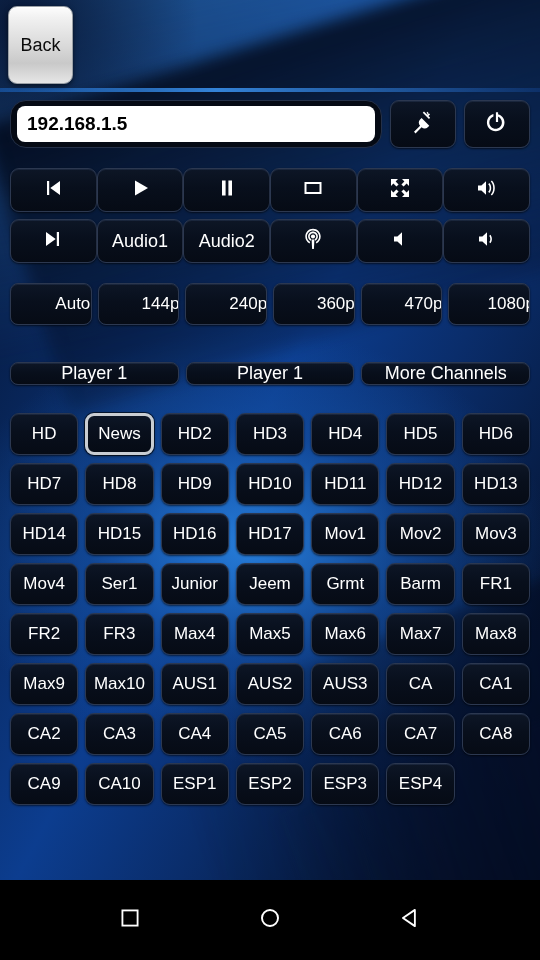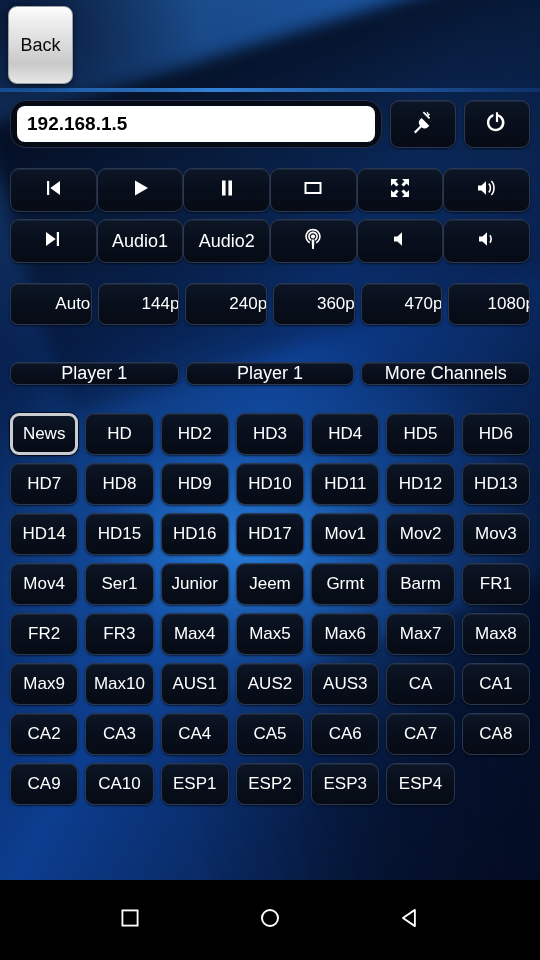--- a/index.html
+++ b/index.html
@@ -358,27 +358,27 @@
       </div>
       <div class="btn">
         <span>Player 1</span>
       </div>
       <div class="btn">
         <span>More Channels</span>
       </div>
     </div>
 
   <div class="grid" id="channel-grid">
+      <div class="btn">
+        <span>HD</span>
+      </div>
       <div class="btn focused">
         <span>News</span>
       </div>
       <div class="btn">
-        <span>HD</span>
-      </div>
-      <div class="btn">
         <span>HD2</span>
       </div>
       <div class="btn">
         <span>HD3</span>
       </div>
       <div class="btn">
         <span>HD4</span>
       </div>
       <div class="btn">
         <span>HD5</span>

